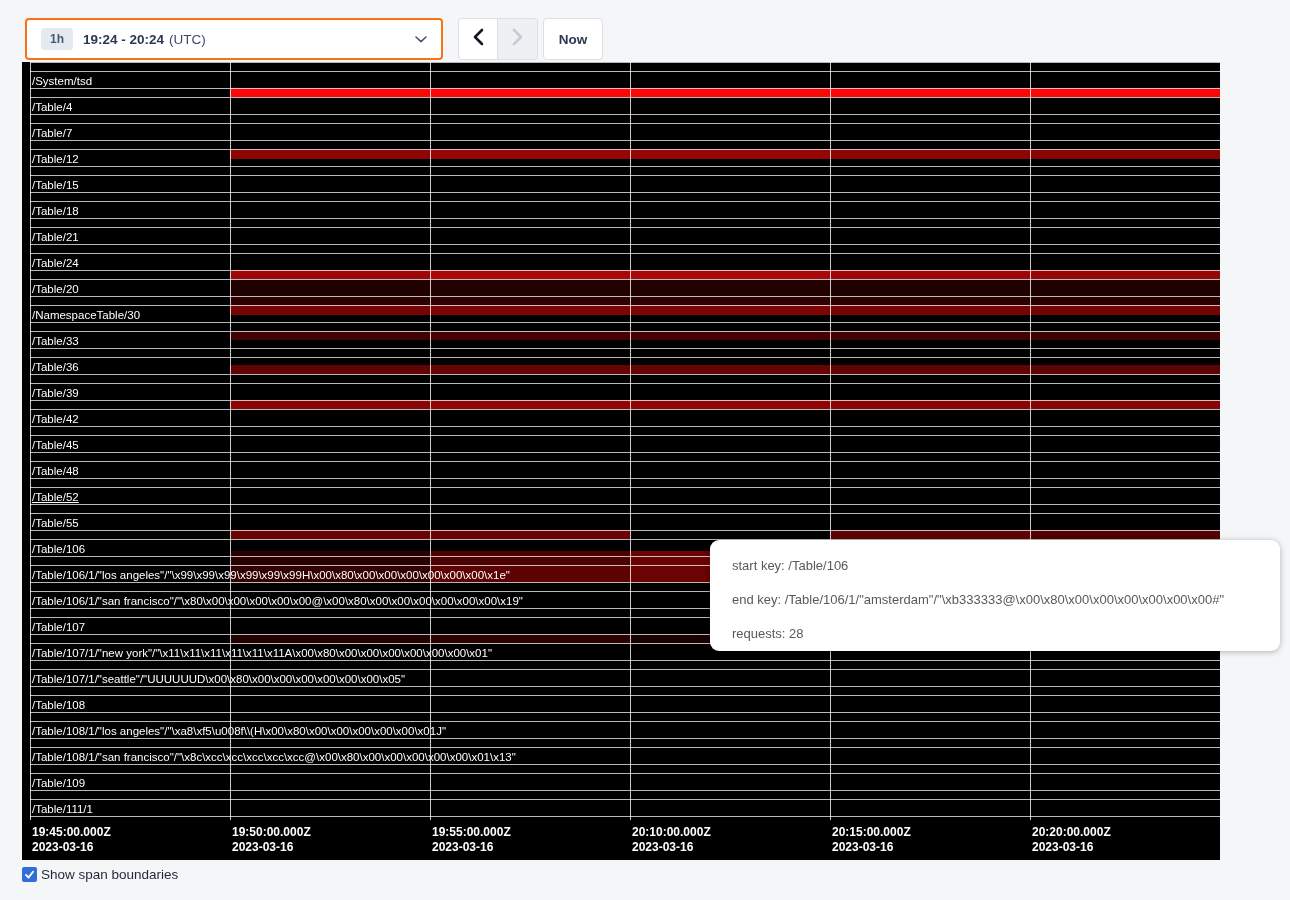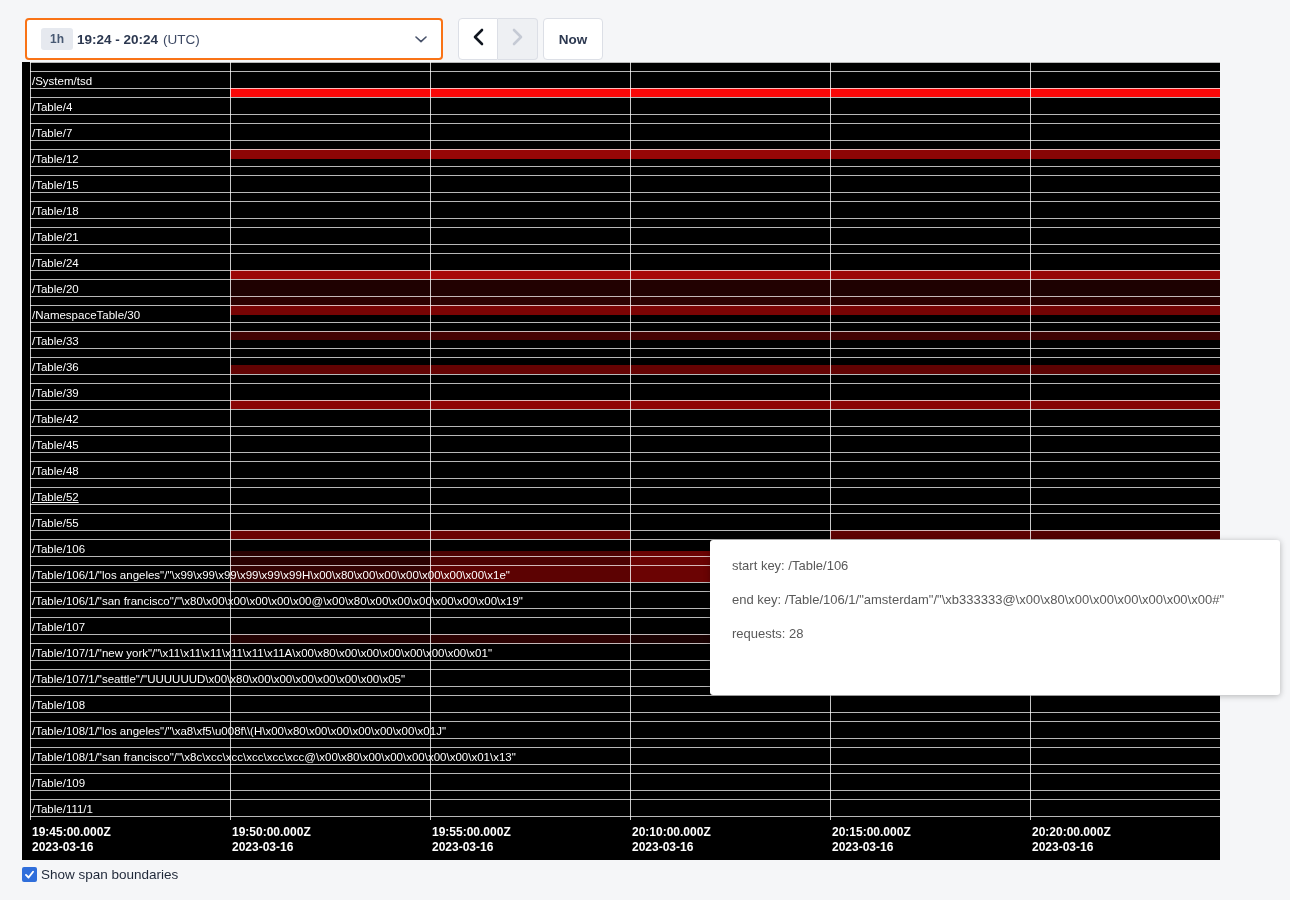--- a/index.html
+++ b/index.html
@@ -12,21 +12,21 @@
   
   .time-select{
     position:absolute;left:25px;top:18px;width:418px;height:42px;
     background:#fff;border:2px solid #f97316;border-radius:4px;
     display:flex;align-items:center;padding:0 14px;box-sizing:border-box;cursor:pointer;
   }
   .win-badge{
     background:#e6e9ef;color:#475872;font-weight:700;font-size:12px;
     padding:5px 9px;border-radius:3px;line-height:1;
   }
-  .range-text{margin-left:4px;font-size:13.5px;font-weight:700;color:#2c3850;}
+  .range-text{margin-left:10px;font-size:13.5px;font-weight:700;color:#2c3850;}
   .utc-text{margin-left:5px;font-size:13.5px;font-weight:400;color:#3d4964;}
   .dd-chev{margin-left:auto;display:flex;align-items:center;}
   .nav-group{position:absolute;left:458px;top:18px;display:flex;}
   .nav-btn{
     width:40px;height:42px;box-sizing:border-box;background:#fff;border:1px solid #dcdfe6;
     display:flex;align-items:center;justify-content:center;cursor:pointer;
   }
   .nav-btn.prev{border-radius:4px 0 0 4px;}
   .nav-btn.next{border-radius:0 4px 4px 0;border-left:none;background:#eef0f3;cursor:default;}
   .now-btn{
@@ -47,22 +47,22 @@
   .row-label{
     position:absolute;left:10px;z-index:5;color:#fff;font-size:11.5px;line-height:13px;
     white-space:nowrap;font-family:"Liberation Sans",sans-serif;
   }
   .x-tick{
     position:absolute;top:763px;z-index:5;color:#fff;font-size:12px;font-weight:700;
     line-height:15px;white-space:nowrap;padding-left:2px;
   }
   
   .hover-tooltip{
-    position:absolute;left:710px;top:540px;width:570px;height:155px;box-sizing:border-box;
-    background:#fff;border-radius:3px;box-shadow:0 1px 6px rgba(0,0,0,.28);
+    position:absolute;left:710px;top:540px;width:570px;height:111px;box-sizing:border-box;
+    background:#fff;border-radius:9px;box-shadow:0 1px 6px rgba(0,0,0,.28);
     padding:16px 22px 0 22px;z-index:20;
   }
   .hover-tooltip p{
     margin:0 0 15px 0;font-size:13px;line-height:19px;color:#595959;white-space:nowrap;
   }
   
   .footer-check{
     position:absolute;left:22px;top:867px;display:flex;align-items:center;cursor:pointer;
   }
   .checkbox{

